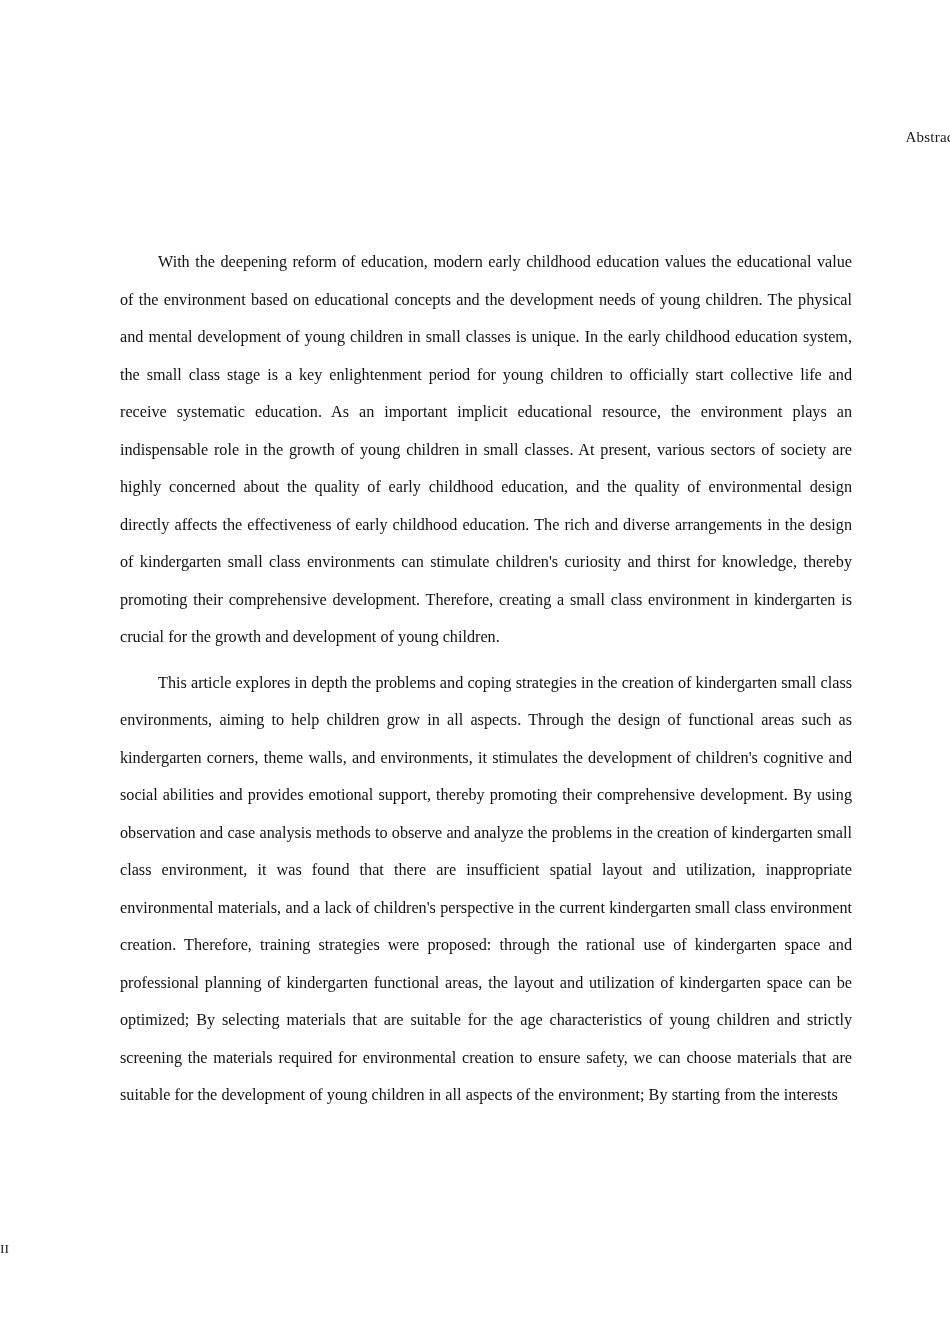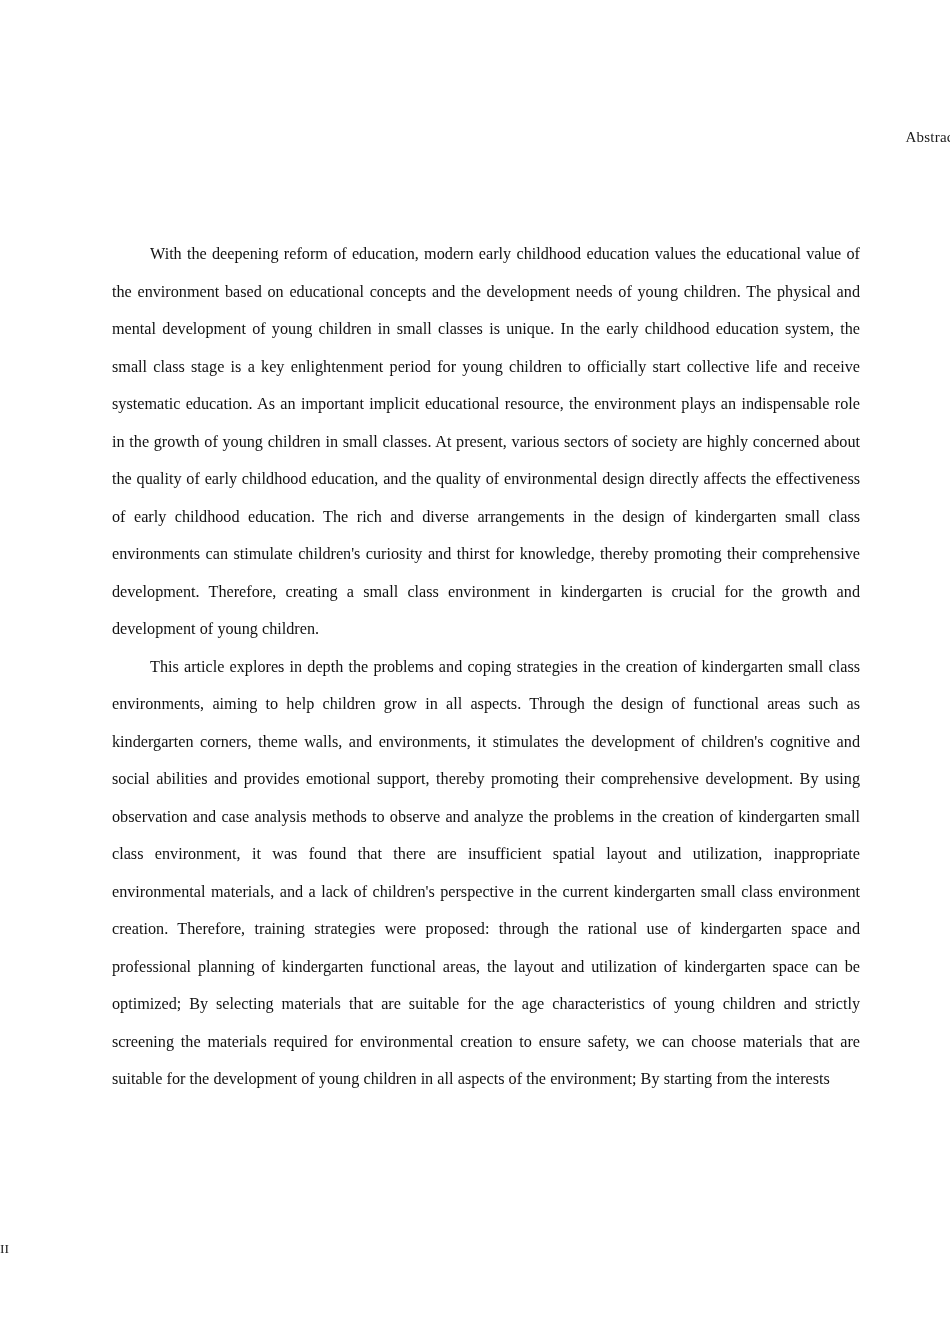--- a/index.html
+++ b/index.html
@@ -31,21 +31,21 @@
     letter-spacing: 0.2px;
     color: #1a1a1a;
   }
   .body-area {
     position: absolute;
     top: 236px;
     left: 112px;
     width: 748px;
   }
   .para {
-    margin: 0;
+    margin: 8px;
     font-size: 16.2px;
     line-height: 37.5px;
     text-align: justify;
     text-justify: inter-word;
     text-indent: 38px;
     color: #111111;
     -webkit-hyphens: none;
     hyphens: none;
     word-spacing: 0.1px;
   }

